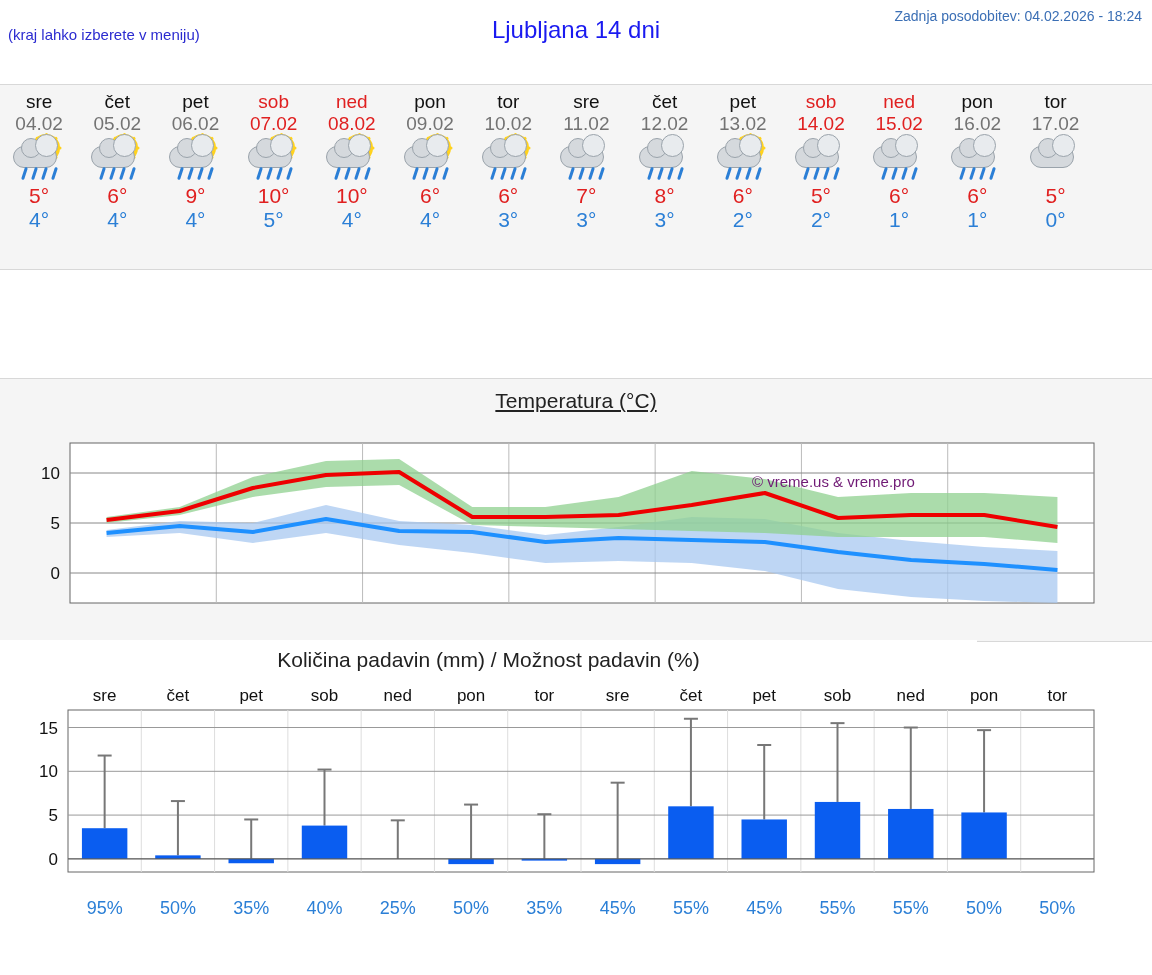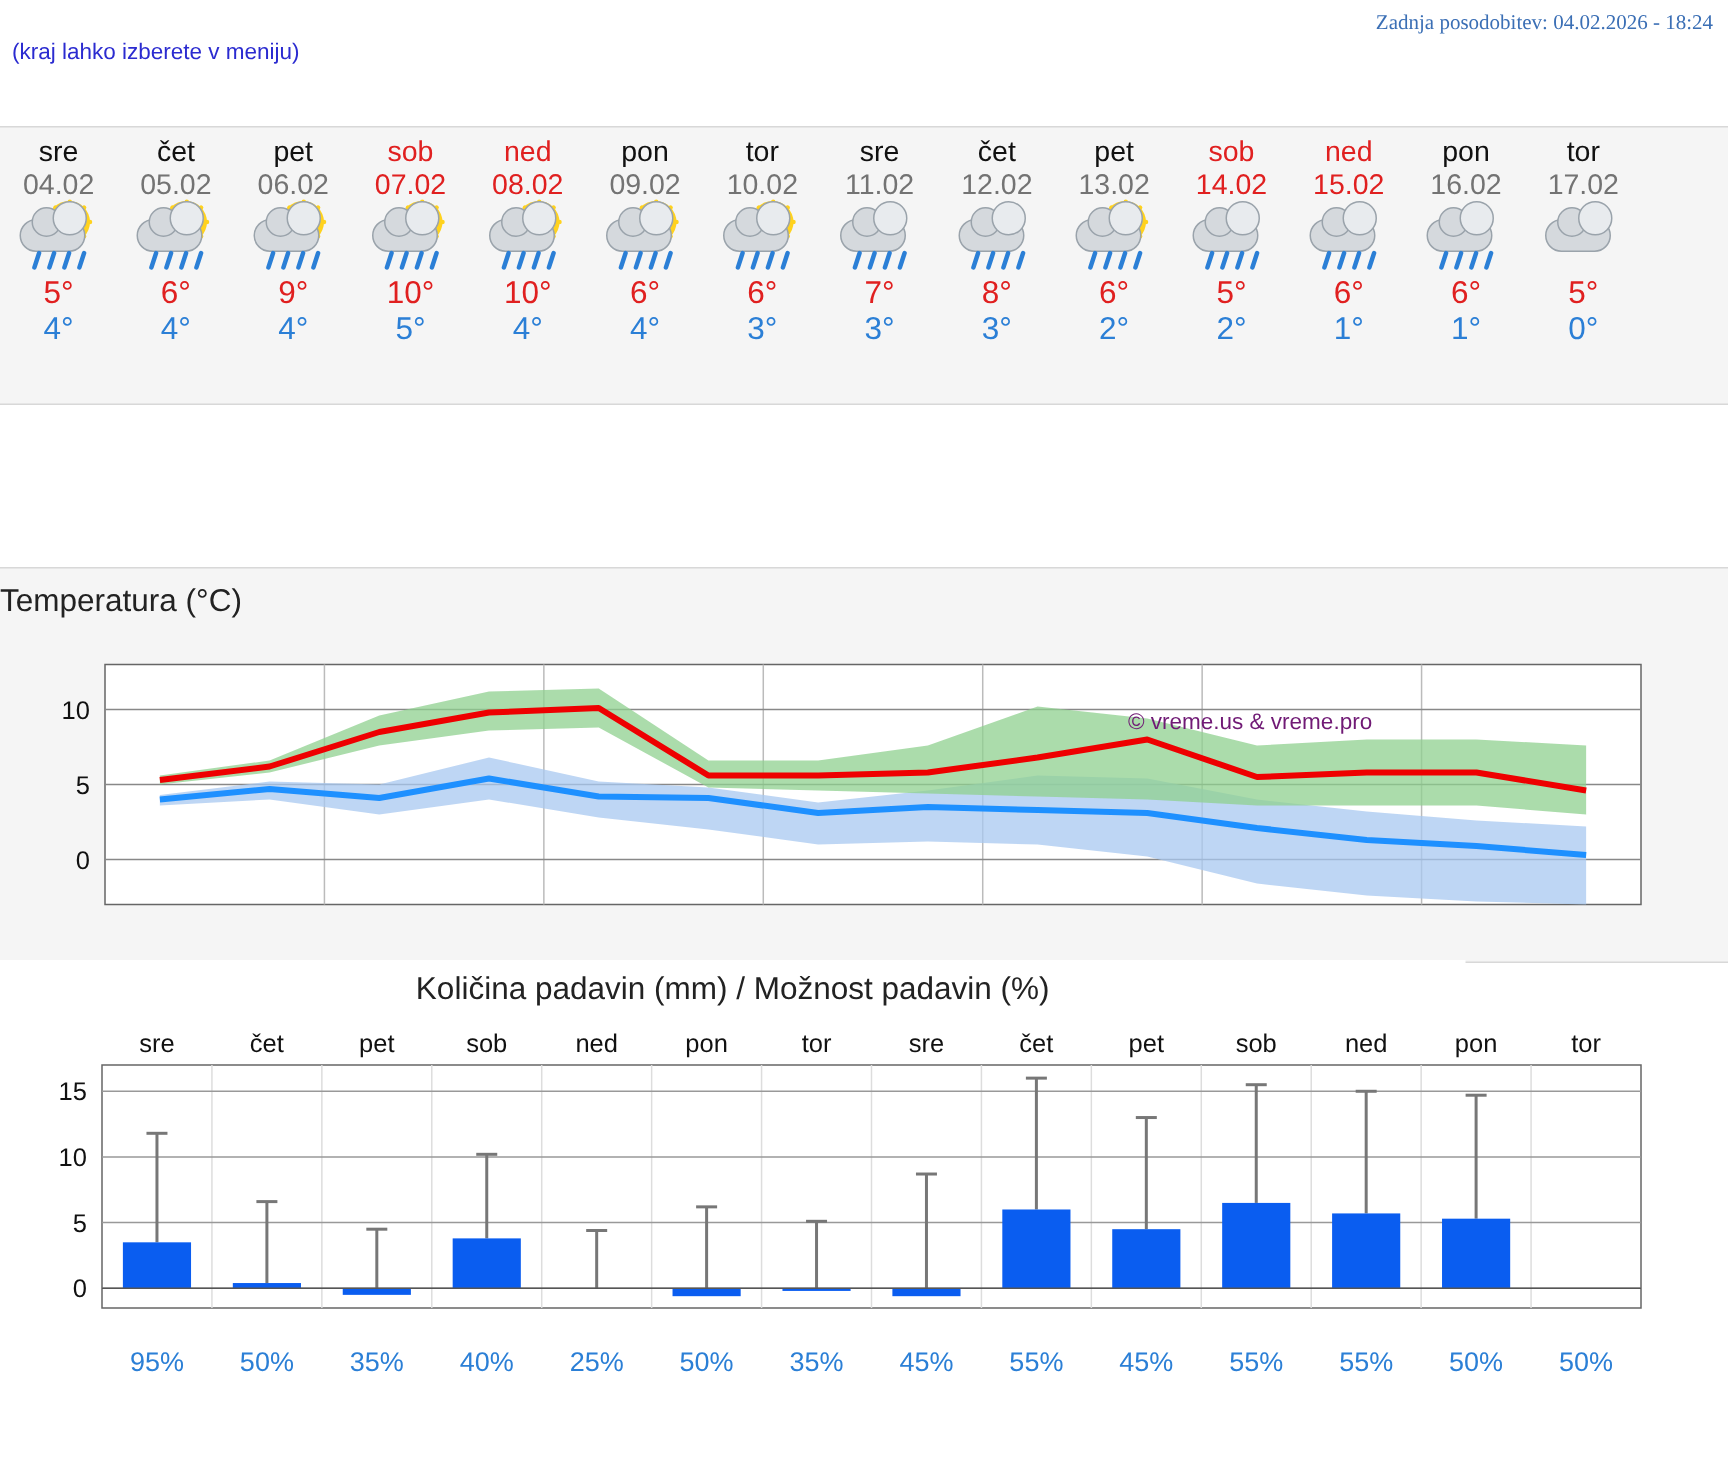--- a/index.html
+++ b/index.html
@@ -5,21 +5,21 @@
   html,body{margin:0;padding:0;}
   body{
     width:1152px;height:975px;
     background:#ffffff;
     font-family:"Liberation Sans", sans-serif;
     position:relative;
     overflow:hidden;
   }
   .topbar{position:relative;height:56px;}
   .topleft{position:absolute;left:8px;top:6px;font-size:15px;color:#2b2bd0;margin-top:20px;}
-  .topright{position:absolute;right:10px;top:8px;font-size:14px;color:#3b6fb5;font-family:Liberation Serif, serif;}
+  .topright{position:absolute;right:10px;top:8px;font-size:14px;color:#3b6fb5;}
   .title{position:absolute;left:0;right:0;top:16px;text-align:center;font-size:24px;color:#1a1af0;}
 
   
   .strip{
     position:absolute;top:84px;left:0;width:1152px;height:184px;
     background:#f5f5f5;border-top:1px solid #d8d8d8;border-bottom:1px solid #d8d8d8;
     display:flex;
   }
   .daycol{
     width:78.2px;flex:0 0 78.2px;
@@ -51,37 +51,38 @@
   .rain i{position:absolute;top:0;width:3px;height:13px;background:#2b7fd6;border-radius:2px;
           transform:rotate(18deg);}
   .rain i:nth-child(1){left:6px;}
   .rain i:nth-child(2){left:16px;}
   .rain i:nth-child(3){left:26px;}
   .rain i:nth-child(4){left:36px;}
 
   
   .tempwrap{position:absolute;top:378px;left:0;width:1152px;height:262px;
     background:#f5f5f5;border-top:1px solid #d8d8d8;border-bottom:1px solid #d8d8d8;}
-  .chart-title{text-align:left;font-size:21px;color:#222;padding-top:10px;}
+  .chart-title{text-align:center;font-size:21px;color:#222;padding-top:10px;text-decoration:underline;}
   .copy{position:absolute;left:752px;top:94px;font-size:15px;color:#701a75;}
 
   
   .precwrap{position:absolute;top:640px;left:0;width:977px;height:335px;background:#ffffff;}
   .prec-title{text-align:center;font-size:21px;color:#222;padding-top:8px;}
   .preclabels{position:absolute;top:46px;left:0;width:1152px;height:22px;}
   .preclabels span{position:absolute;font-size:17px;color:#111;text-align:center;width:60px;}
   .percents{position:absolute;top:258px;left:0;width:1152px;height:34px;}
   .percents span{position:absolute;font-size:18px;color:#2b7fd6;text-align:center;width:78px;}
   svg{display:block;}
 </style>
 </head>
 <body>
 
 <div class="topbar">
   <div class="topleft">(kraj lahko izberete v meniju)</div>
+  <div class="title">Ljubljana 14 dni</div>
   <div class="topright">Zadnja posodobitev: 04.02.2026 - 18:24</div>
 </div>
 
 <div class="strip" id="daystrip">
     <div class="daycol">
       <div class="dname">sre</div>
       <div class="ddate">04.02</div>
       <div class="ico">
         <div class="sunray">
           <i></i>

